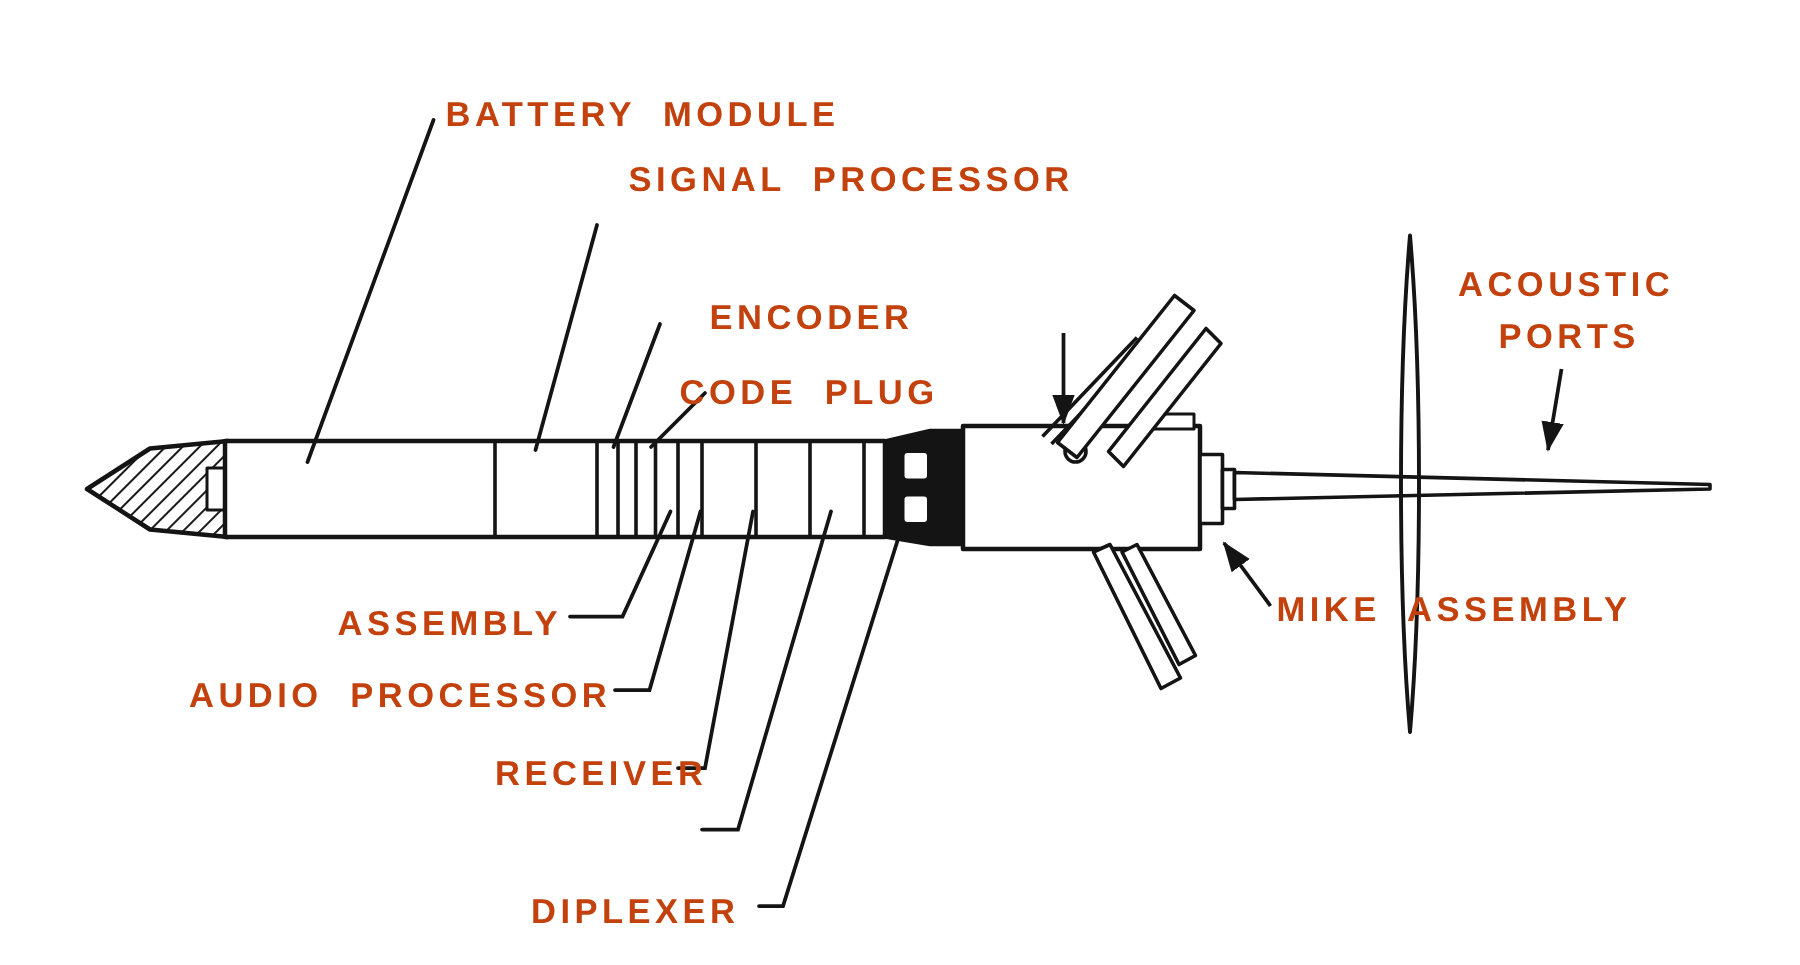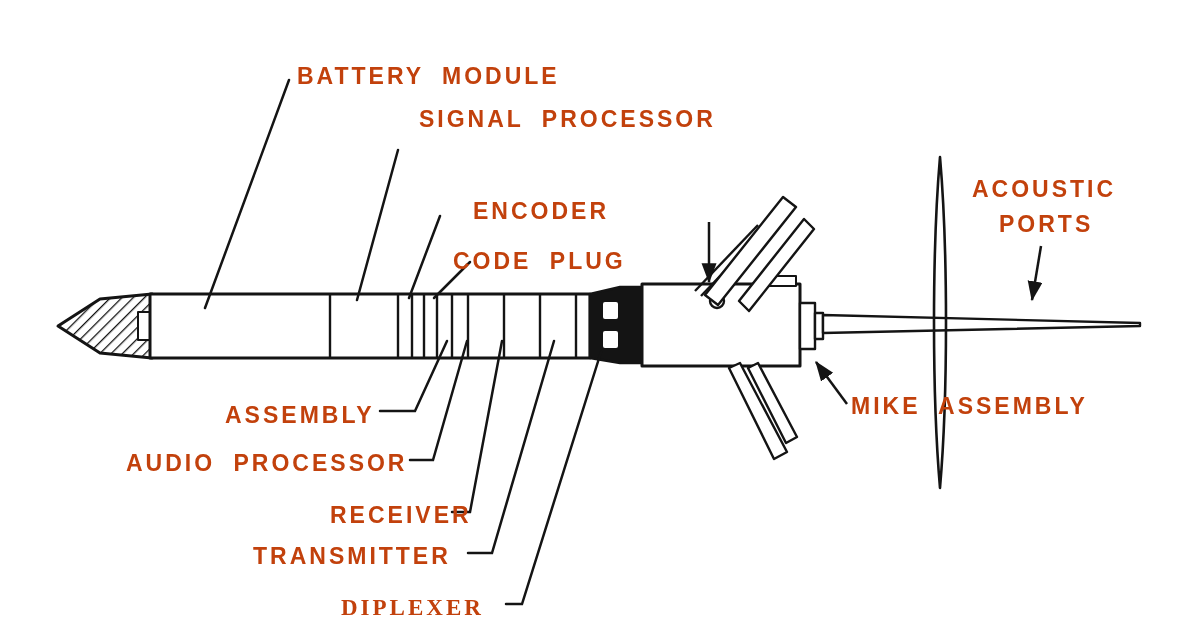--- a/index.html
+++ b/index.html
@@ -132,17 +132,16 @@
   </div>
 
   <div class="callout" style="left:851px; top:389px;">MIKE ASSEMBLY</div>
 
   <div class="callout" style="left:225px; top:398px;">ASSEMBLY</div>
 
   <div class="callout" style="left:126px; top:446px;">AUDIO PROCESSOR</div>
 
   <div class="callout" style="left:298px; top:498px;margin-left:32px;">RECEIVER</div>
 
-  <div class="callout" style="left:253px; top:539px;">TRANSMITTER</div>
 
-  <div class="callout" style="left:341px; top:590px;font-family:Liberation Serif, serif;">DIPLEXER</div>
+  <div class="callout" style="left:354px; top:590px;">DIPLEXER</div>
 
 </div>
 
 </body></html>

